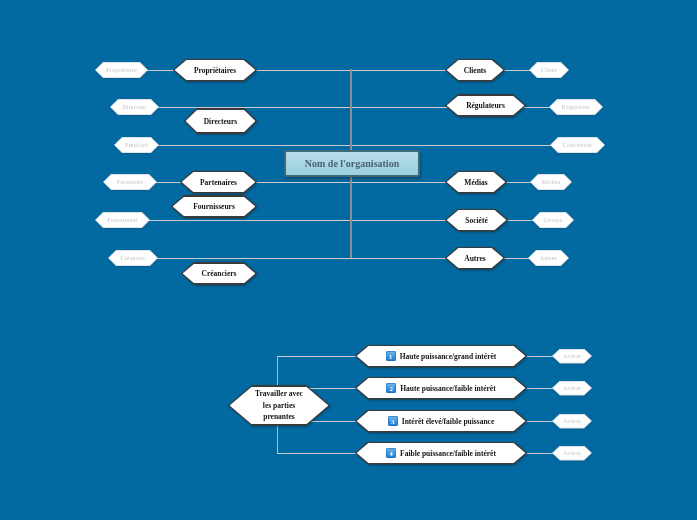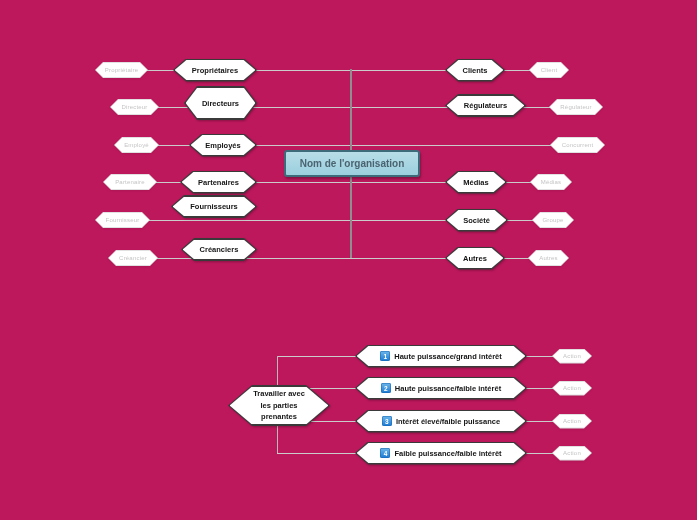--- a/index.html
+++ b/index.html
@@ -1,18 +1,18 @@
 <!DOCTYPE html>
 <html style="--center-fill: #b7dde8; --center-border: #3d6b7a; --center-text: #4a6370; --badge-top: #6fb7ea; --badge-bottom: #1b7ad2; --node-border: #3a3a3a; --line: #cbcbcb; --trunk: #8e8e8e;"><head>
 <meta charset="utf-8">
 <style>
   html,body{margin:0;padding:0;background:#fff;}
   .canvas{
-    position:relative;width:697px;height:520px;background:#be185d;overflow:hidden;
-    font-family:Liberation Sans, sans-serif;
+    position:relative;width:697px;height:520px;background:#0369a1;overflow:hidden;
+    font-family:Liberation Serif, serif;
   }
   
   .hline{position:absolute;height:1px;background:var(--line,#cbcbcb);}
   .vline{position:absolute;width:1px;background:#b9b9b9;}
   .trunk{position:absolute;width:2px;background:var(--trunk,#8e8e8e);}
   
   .hex{
     position:absolute;display:flex;align-items:center;justify-content:center;
     --pt:13px;--pti:11.8px;--bw:1.6px;--bc:var(--node-border,#3a3a3a);
     filter:drop-shadow(1px 1.5px 1.2px rgba(0,0,0,.28));
@@ -83,33 +83,30 @@
   <div class="hex small" style="left:95px;top:212px;width:55px;height:16px;">
       <span class="lbl-small">Fournisseur</span>
     </div>
   <div class="hex small" style="left:108px;top:250px;width:50px;height:16px;">
       <span class="lbl-small">Créancier</span>
     </div>
 
   <div class="hex" style="left:173px;top:58.5px;width:84px;height:23px;">
       <span class="lbl-big">Propriétaires</span>
     </div>
-  <div class="hex" style="left:184px;top:86px;width:73px;height:34px;">
+  <div class="hex" style="left:184px;top:108px;width:73px;height:26px;">
       <span class="lbl-big">Directeurs</span>
-    </div>
-  <div class="hex" style="left:189px;top:133.5px;width:68px;height:23px;">
-      <span class="lbl-big">Employés</span>
     </div>
   <div class="hex" style="left:180px;top:170.5px;width:77px;height:23px;text-align:right;">
       <span class="lbl-big">Partenaires</span>
     </div>
   <div class="hex" style="left:171px;top:195px;width:86px;height:23px;">
       <span class="lbl-big">Fournisseurs</span>
     </div>
-  <div class="hex" style="left:181px;top:238px;width:76px;height:23px;">
+  <div class="hex" style="left:181px;top:262px;width:76px;height:23px;">
       <span class="lbl-big">Créanciers</span>
     </div>
 
   <div class="hex" style="left:445px;top:58.5px;width:60px;height:23px;">
       <span class="lbl-big">Clients</span>
     </div>
   <div class="hex" style="left:445px;top:94px;width:81px;height:23px;">
       <span class="lbl-big">Régulateurs</span>
     </div>
   <div class="hex" style="left:445px;top:170.5px;width:62px;height:23px;">

